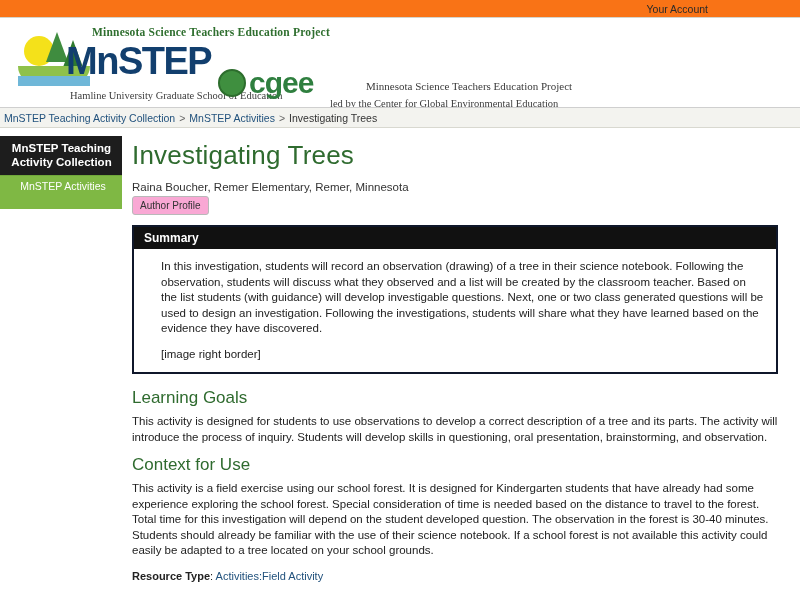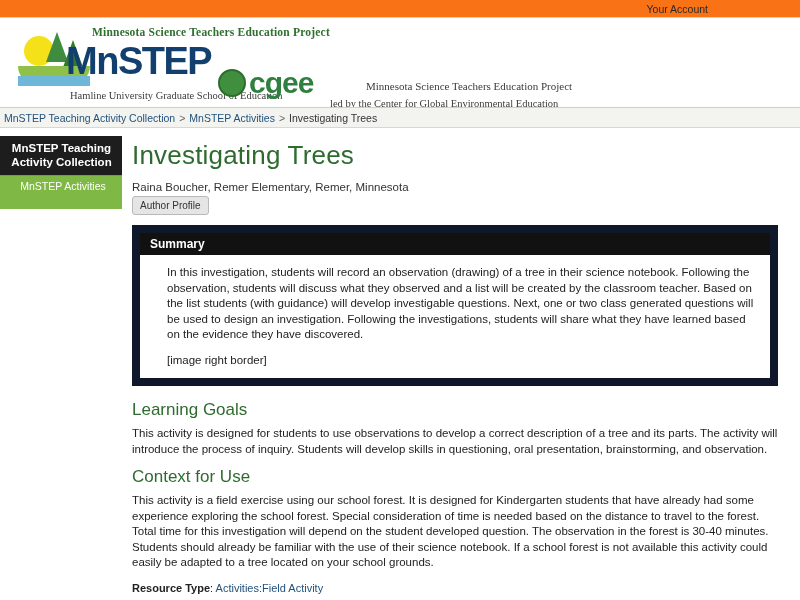--- a/index.html
+++ b/index.html
@@ -207,32 +207,32 @@
   .byline2 {
     font-size: 11.5px;
     color: #333;
     display: flex;
     align-items: center;
     gap: 8px;
     margin-bottom: 10px;
   }
   .author-profile {
     display: inline-block;
-    background: #e5e5e5;
+    background: #f9a8d4;
     border: 1px solid #b9b9b9;
     border-radius: 3px;
     font-size: 10px;
     color: #333;
     padding: 3px 7px;
     line-height: 11px;
   }
 
   
   .summary-box {
-    border: 8px solid #0f172a;
+    border: 2px solid #0f172a;
     margin-bottom: 14px;
   }
   .summary-head {
     background: #111;
     color: #fff;
     font-size: 12px;
     font-weight: bold;
     padding: 4px 0 4px 10px;
   }
   .summary-body {

